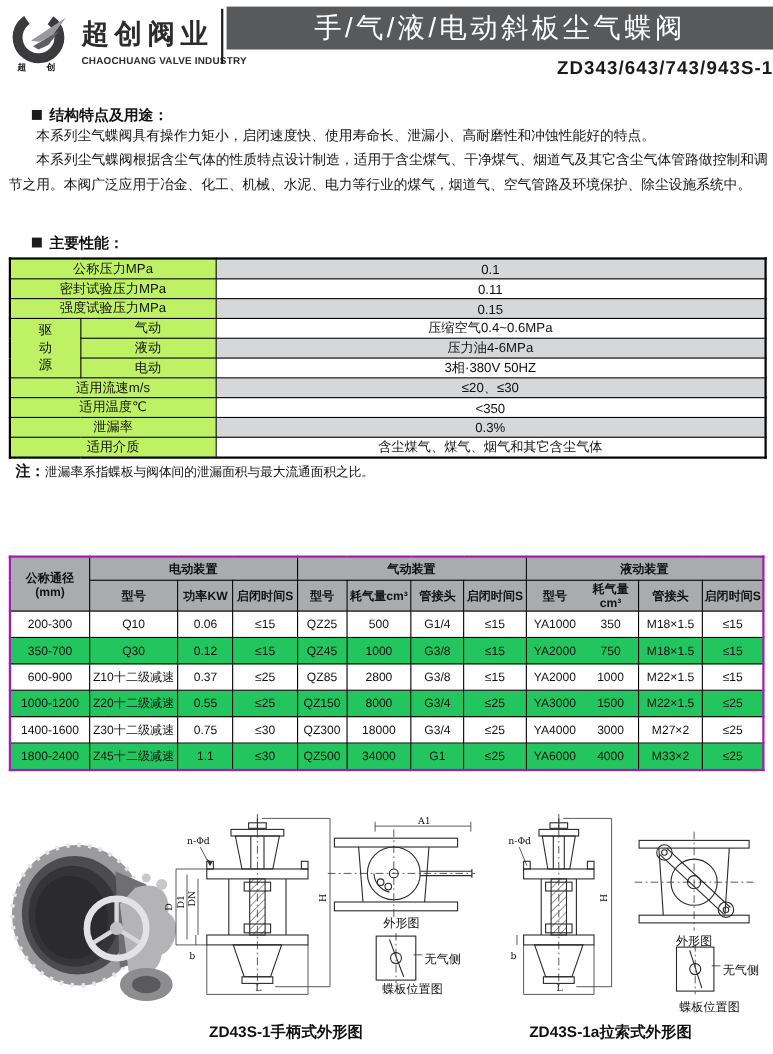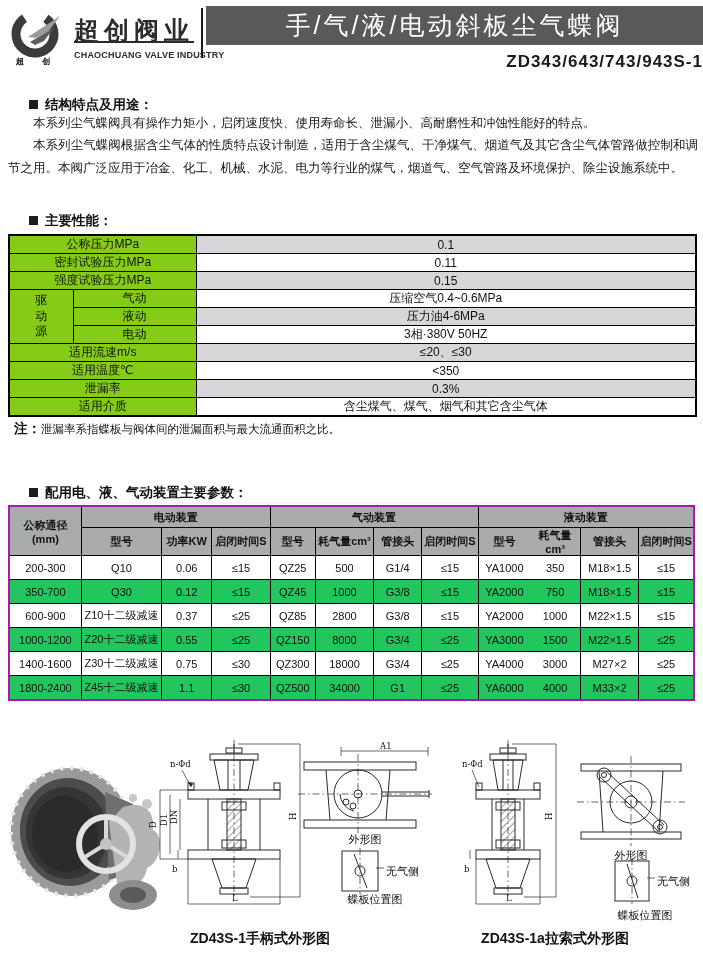--- a/index.html
+++ b/index.html
@@ -5,40 +5,40 @@
   html,body { margin:0; padding:0; background:#fff; }
   .page {
     position:relative; width:703px; height:958px; background:#ffffff;
     font-family:"Liberation Sans","DejaVu Sans",sans-serif; color:#111;
     overflow:hidden;
   }
   
   .logo-wrap { position:absolute; left:6px; top:4px; width:194px; height:70px; }
   .logo-svg { position:absolute; left:2px; top:2px; }
   .co-text { position:absolute; left:68px; top:10px; width:130px; }
-  .co-cn { font-size:25px; font-weight:bold; letter-spacing:5px; color:#2c2c2e; white-space:nowrap;text-decoration:underline; }
+  .co-cn { font-size:25px; font-weight:bold; letter-spacing:5px; color:#2c2c2e; white-space:nowrap; }
   .co-en { font-size:9px; font-weight:bold; letter-spacing:0.2px; color:#2c2c2e; margin-top:3px; white-space:nowrap; }
   .hdr-divider { position:absolute; left:201px; top:8px; width:2px; height:50px; background:#1a1a1a; }
   .banner { position:absolute; left:206px; top:6px; width:497px; height:39px; background:#58595b;
             color:#fff; font-size:25px; font-weight:normal; letter-spacing:3px;
             display:flex; align-items:center; justify-content:center; white-space:nowrap; }
   .model { position:absolute; left:206px; top:52px; width:497px; text-align:right;
            font-size:17px; font-weight:bold; letter-spacing:1px; color:#1a1a1a; }
   
   .sec-head { position:absolute; left:8px; font-size:13.5px; font-weight:bold; color:#111; white-space:nowrap;padding-left:21px; }
   .bullet { display:inline-block; width:9px; height:9px; background:#1c1c1c; margin-right:7px; }
   
   .features { position:absolute; left:8px; top:112px; width:690px; font-size:12.5px; line-height:1.78;
               text-align:justify; color:#151515; }
   .features p { margin:0; text-indent:2em; }
   
   .perf { position:absolute; left:8px; top:234px; width:687px; border-collapse:collapse; table-layout:fixed;
           border:2px solid #000; }
   .perf td { border:1px solid #000; height:15.6px; font-size:12px; padding:0 3px; text-align:center; color:#111; }
-  .perf td.lbl { background:#84cc16; }
+  .perf td.lbl { background:#bef264; }
   .perf tr.g td.val { background:#d6d7d9; }
   .perf td.val { background:#fff; }
   .vtext { width:14px; margin:0 auto; word-break:break-all; line-height:1.3; font-size:12px; }
   
   .note { position:absolute; left:14px; top:420px; font-size:11.5px; color:#111; }
   .note b { font-size:13.5px; font-weight:bold; }
   
   .dev { position:absolute; left:8px; top:505px; width:687px; border-collapse:collapse; table-layout:fixed;
          border:2px solid #a21caf; }
   .dev td { border:1px solid #000; font-size:11px; text-align:center; padding:0 1px; color:#111; height:23px; }
@@ -141,23 +141,20 @@
       <td class="lbl" colspan="2">适用介质</td>
       <td class="val">含尘煤气、煤气、烟气和其它含尘气体</td>
     </tr>
   </tbody>
     </table>
 
   <div class="note">
     <b>注：</b><span>泄漏率系指蝶板与阀体间的泄漏面积与最大流通面积之比。</span>
   </div>
 
-  <div class="sec-head" style="top:484px;">
-    <span class="bullet"></span><span>配用电、液、气动装置主要参数：</span>
-  </div>
   <table class="dev">
     <colgroup>
       <col style="width:72px">
         <col style="width:80px">
         <col style="width:50px">
         <col style="width:58px">
       <col style="width:45px">
         <col style="width:58px">
         <col style="width:48px">
         <col style="width:56px">

